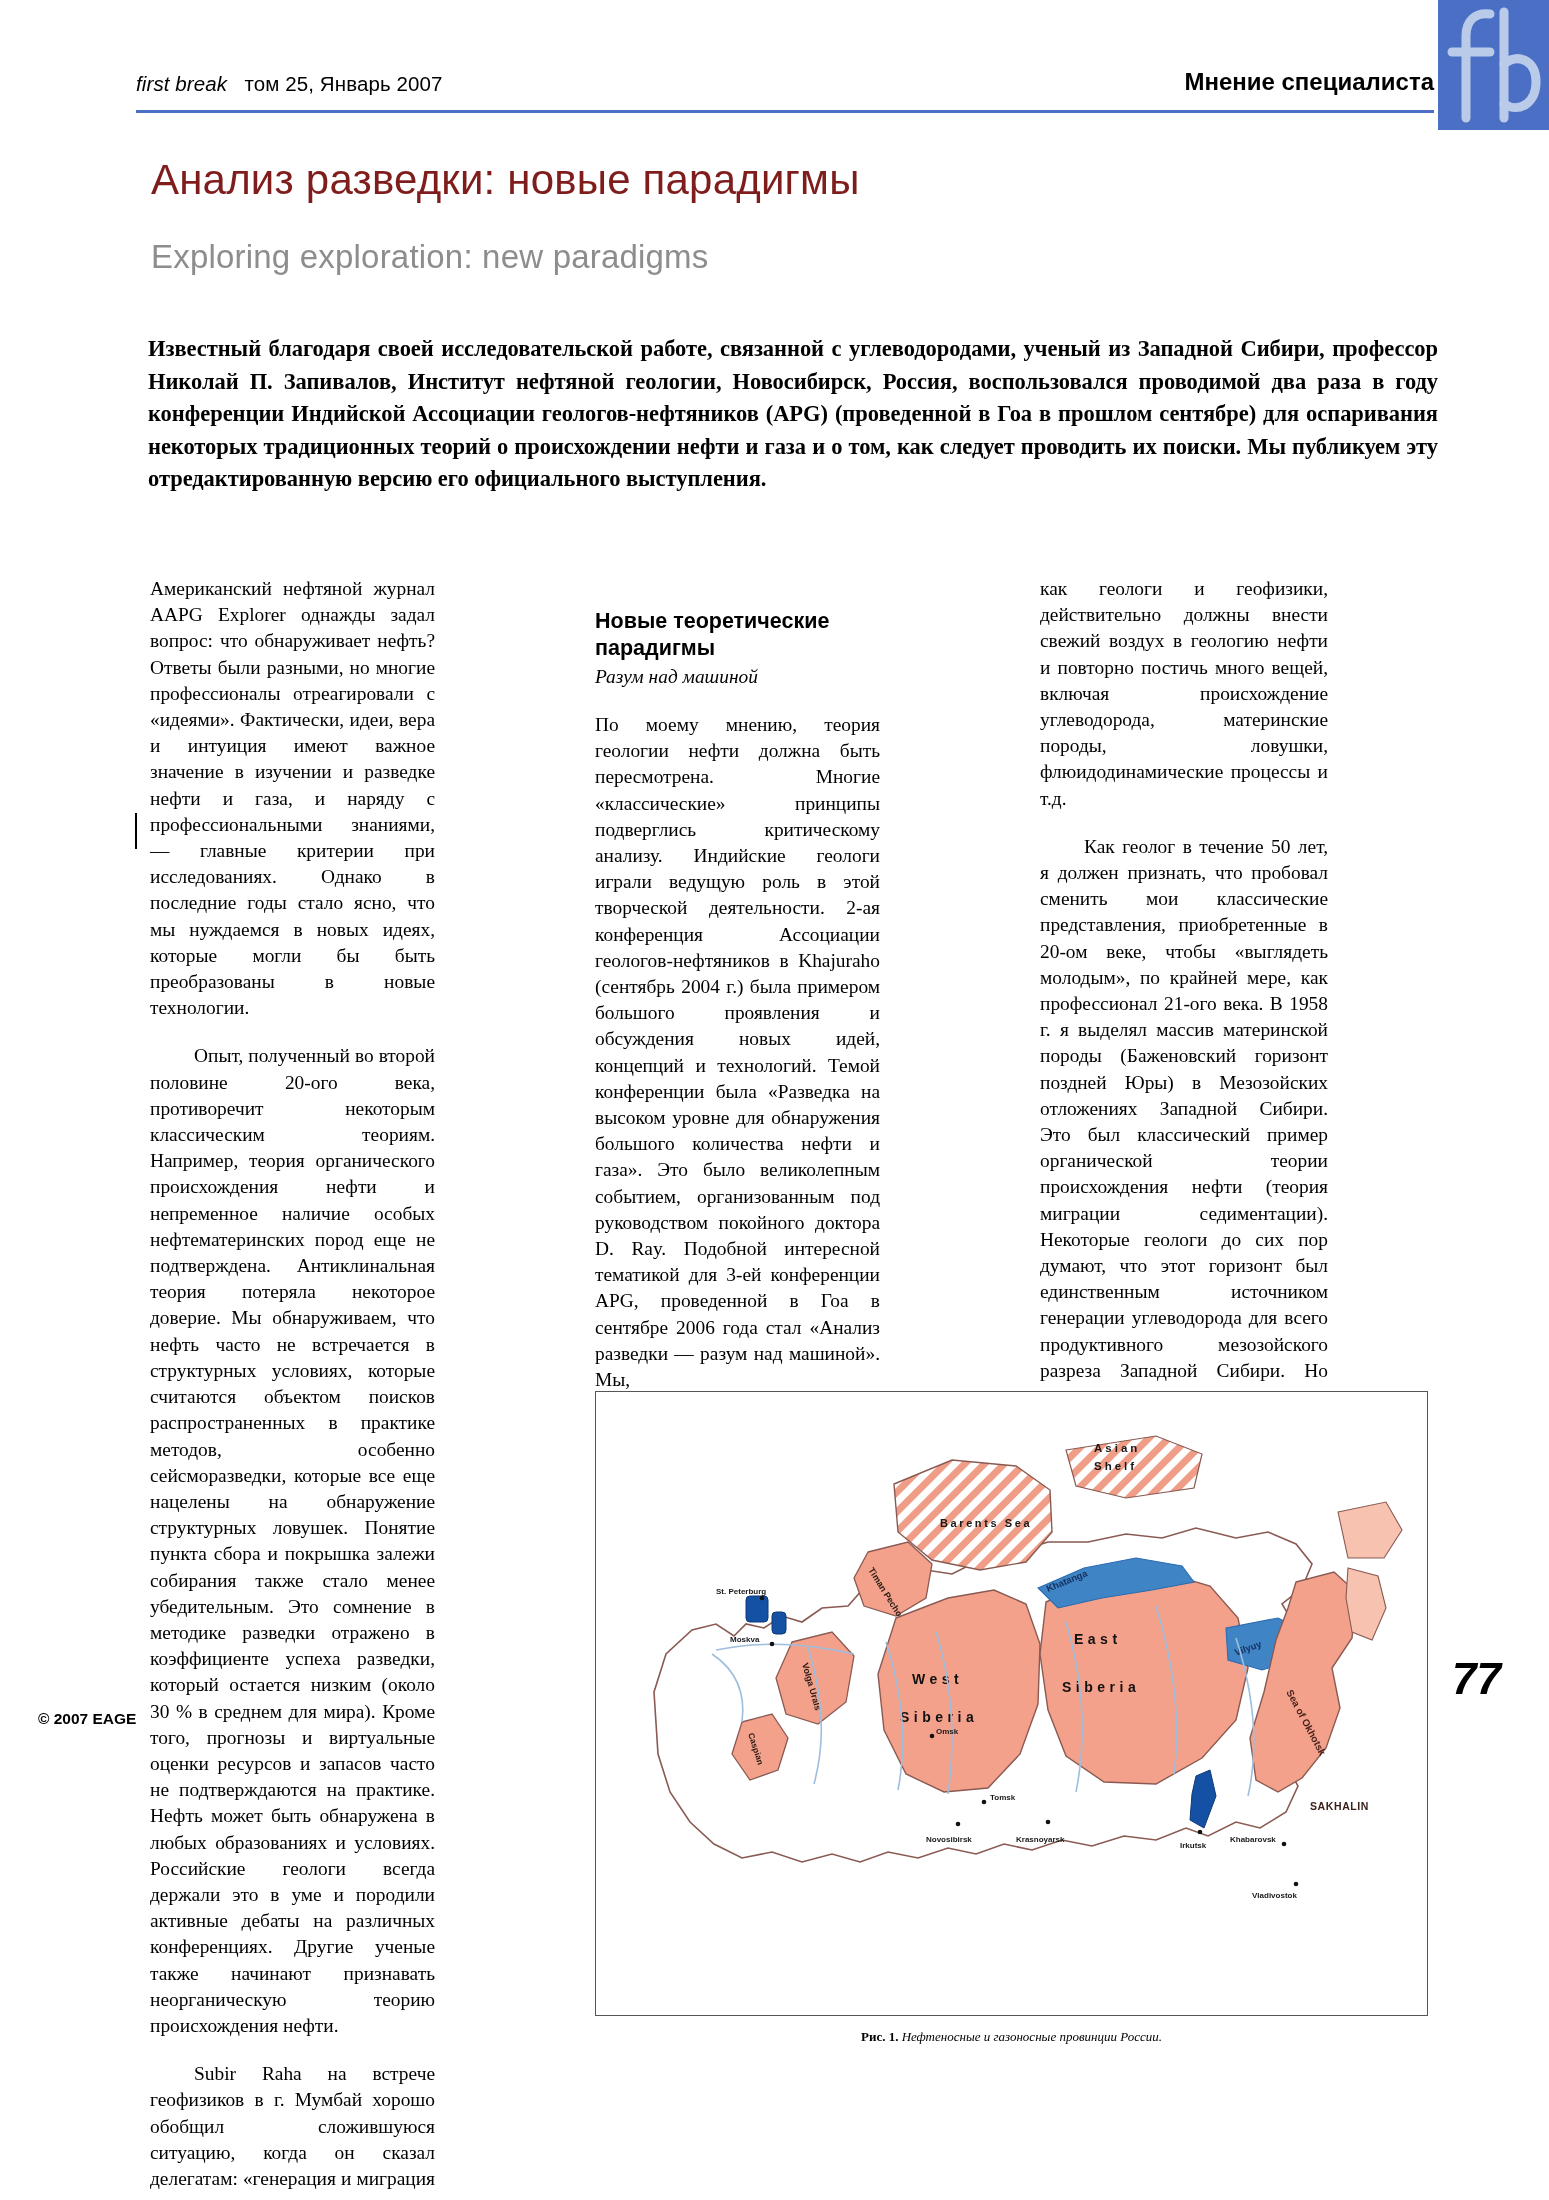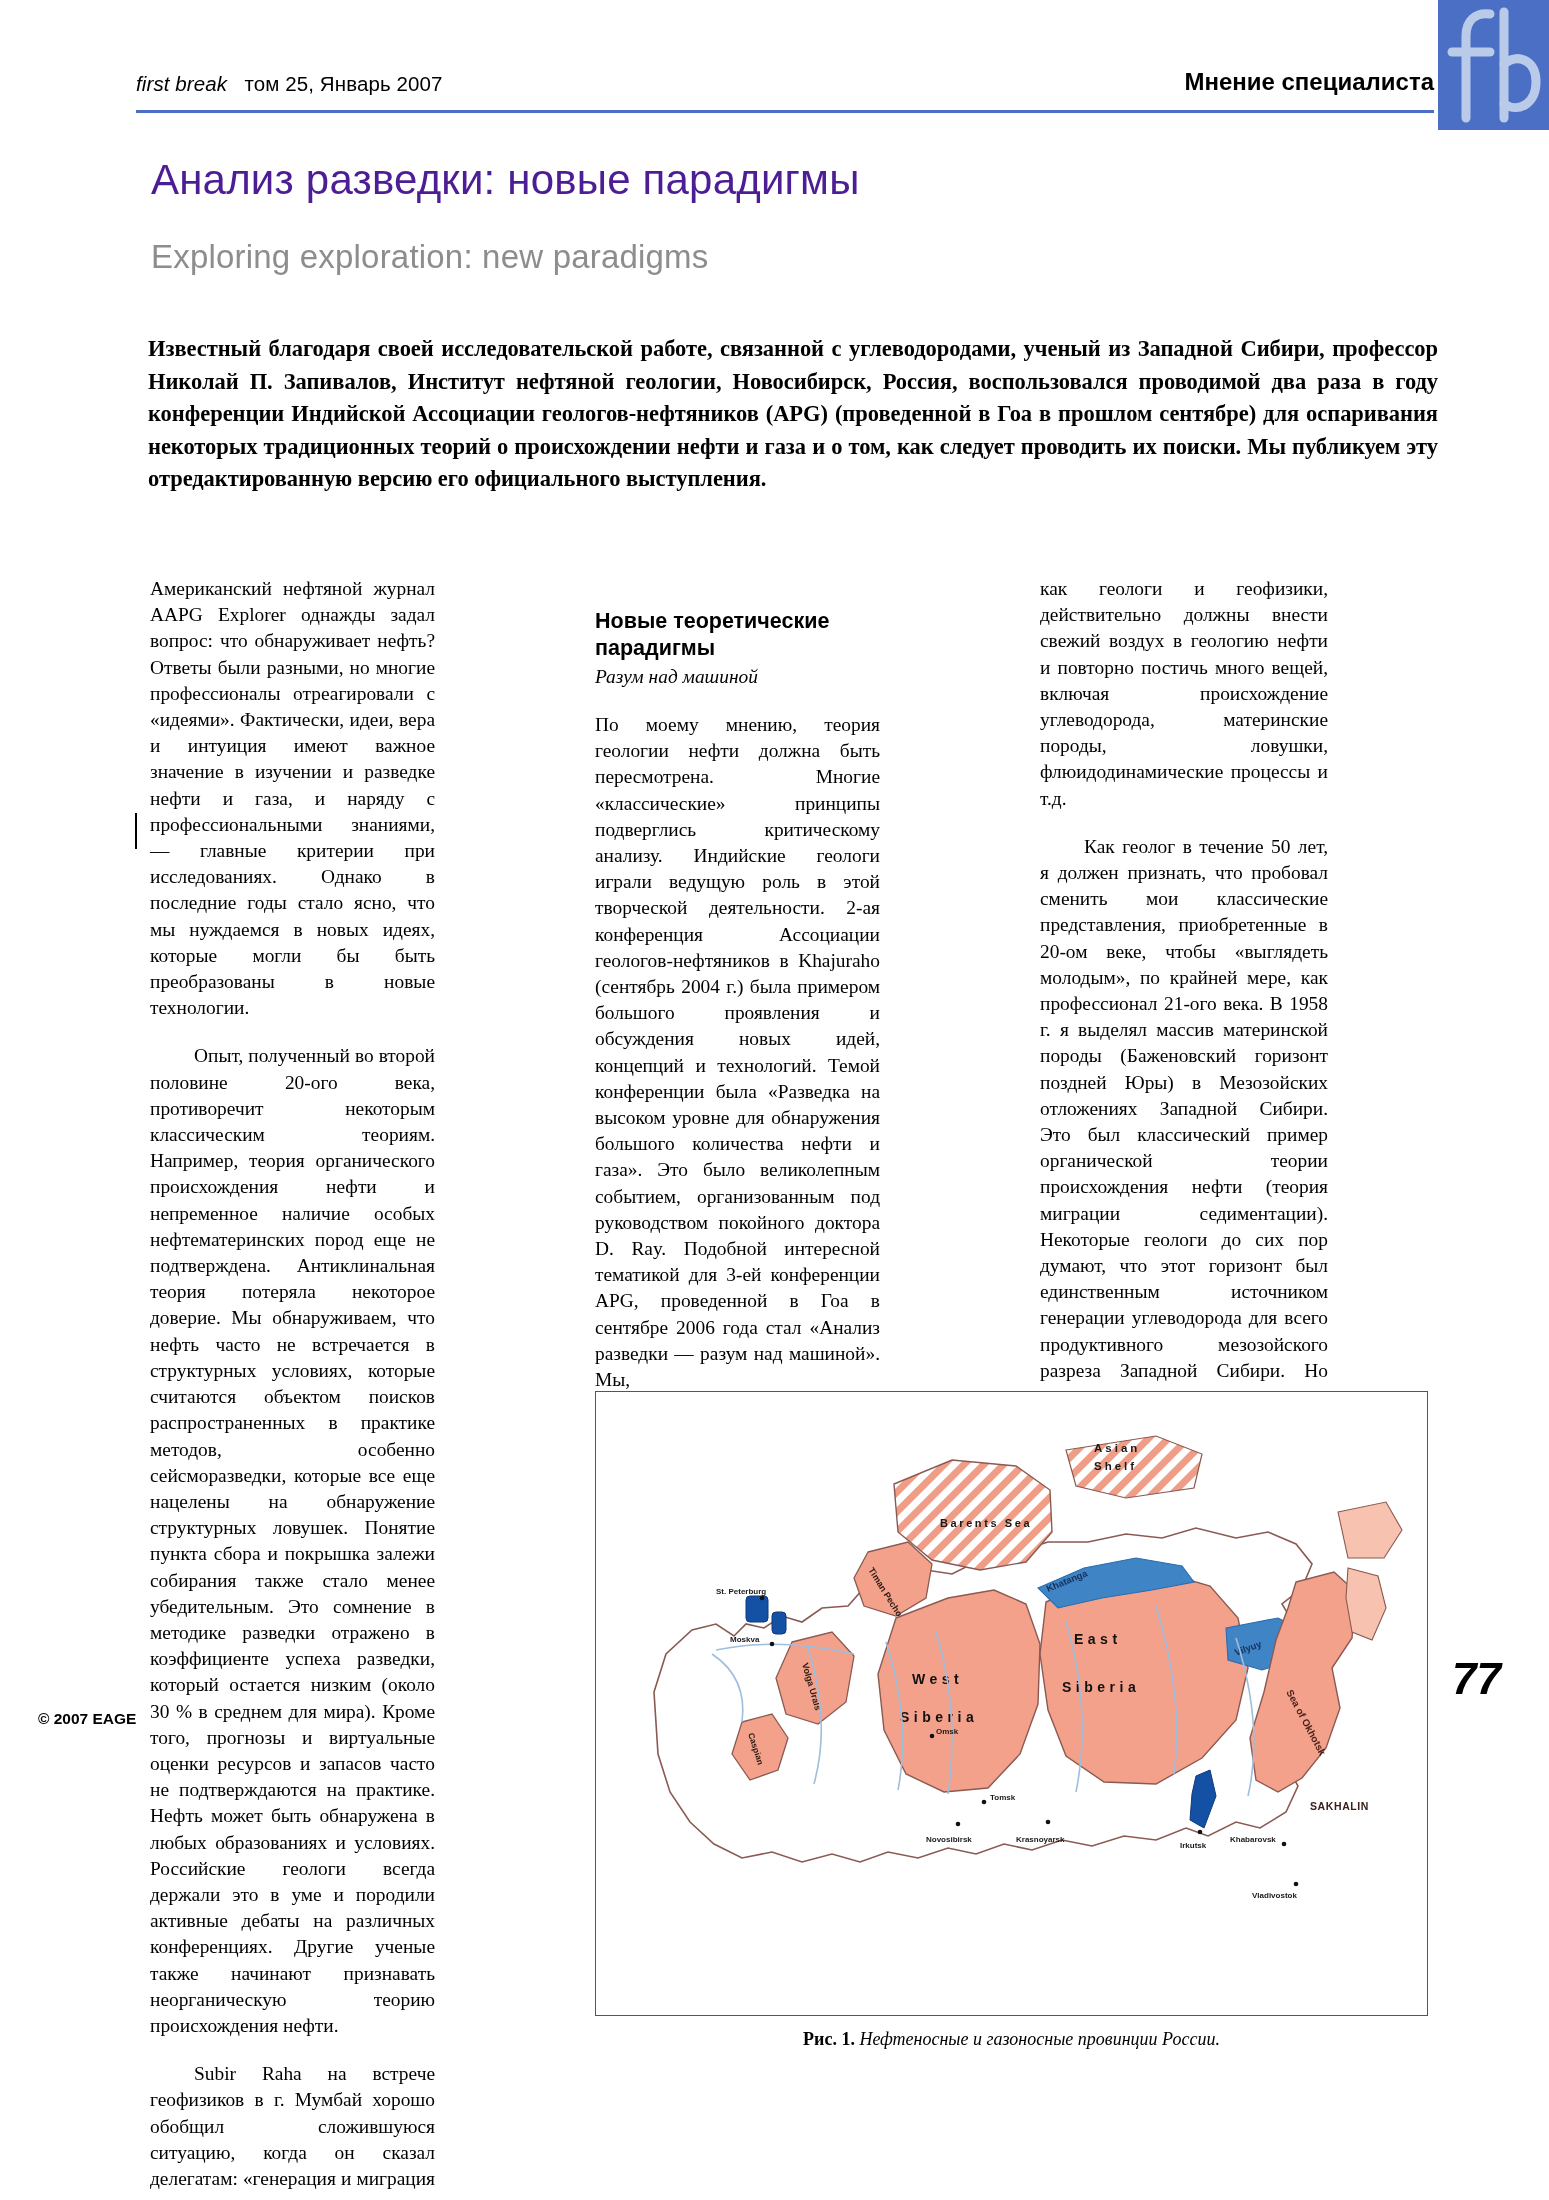--- a/index.html
+++ b/index.html
@@ -38,21 +38,21 @@
   }
   .header-rule{
     position:absolute;left:136px;top:110px;width:1298px;height:3px;
     background:#4a6fc4;
   }
 
   
   .doc-title{
     position:absolute;left:151px;top:156px;
     font-family:"Liberation Sans", sans-serif;
-    font-size:42px;color:#4c1d95;font-weight:400;
+    font-size:42px;color:#7f1d1d;font-weight:400;
     letter-spacing:.2px;white-space:nowrap;
   }
   .doc-subtitle{
     position:absolute;left:151px;top:238px;
     font-family:"Liberation Sans", sans-serif;
     font-size:33px;color:#8d8d8d;font-weight:400;
     letter-spacing:.2px;white-space:nowrap;
   }
 
   
@@ -94,21 +94,21 @@
 
   
   .figure{
     position:absolute;left:595px;top:1391px;width:833px;height:625px;
     border:1.4px solid #555;background:#fff;box-sizing:border-box;
   }
   .map-wrap{position:absolute;inset:0;overflow:hidden;}
   .map-wrap svg{position:absolute;left:0;top:0;}
   .fig-caption{
     position:absolute;left:595px;top:2029px;width:833px;
-    text-align:center;font-size:18px;
+    text-align:center;font-size:13px;
   }
   .fig-caption .lbl{font-weight:bold;}
   .fig-caption .cap{font-style:italic;}
 
   
   .copyright{
     position:absolute;left:38px;bottom:40px;
     font-family:Liberation Sans, sans-serif;
     font-weight:bold;font-size:15.5px;
   }

